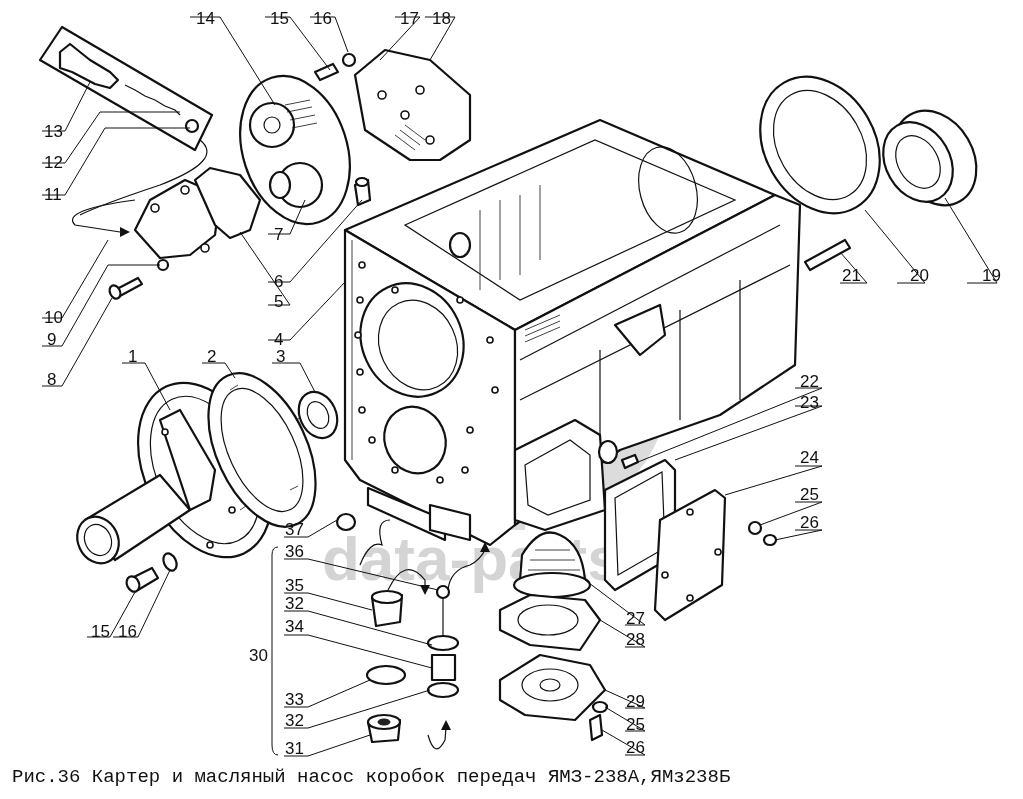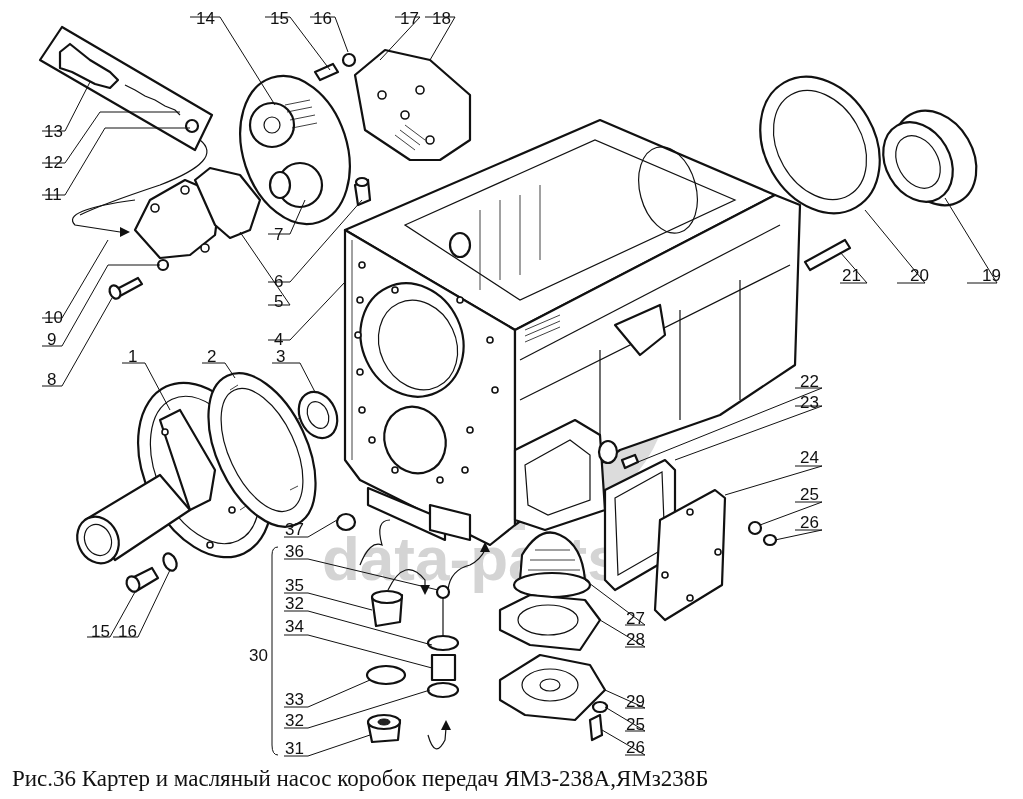--- a/index.html
+++ b/index.html
@@ -1,20 +1,20 @@
 <!DOCTYPE html>
 <html><head>
 <meta charset="utf-8">
 <style>
   html,body{margin:0;padding:0;background:#fff;}
   body{width:1023px;height:799px;position:relative;overflow:hidden;font-family:"Liberation Sans",sans-serif;}
   #stage{position:absolute;left:0;top:0;width:1023px;height:799px;}
   .lbl{font-family:"Liberation Sans",sans-serif;font-size:17px;fill:#111;}
   .wm{font-family:"Liberation Sans",sans-serif;font-weight:bold;fill:#d4d4d4;}
-  .caption{position:absolute;left:12px;top:766px;font-size:23px;color:#111;font-family:Liberation Serif, serif;letter-spacing:0px;white-space:nowrap;}
+  .caption{position:absolute;left:12px;top:766px;font-size:19px;color:#111;font-family:Liberation Mono, monospace;letter-spacing:0px;white-space:nowrap;}
   .part{fill:#fff;stroke:#111;stroke-width:2.2;stroke-linejoin:round;}
   .thin{fill:none;stroke:#111;stroke-width:1.2;}
   .hatch{fill:none;stroke:#111;stroke-width:0.8;}
   .leader{fill:none;stroke:#111;stroke-width:1;}
   .hole{fill:#fff;stroke:#111;stroke-width:1.6;}
   .dark{fill:#222;stroke:#111;stroke-width:1;}
   .arrow{fill:none;stroke:#111;stroke-width:1.2;}
 </style>
 </head>
 <body>

